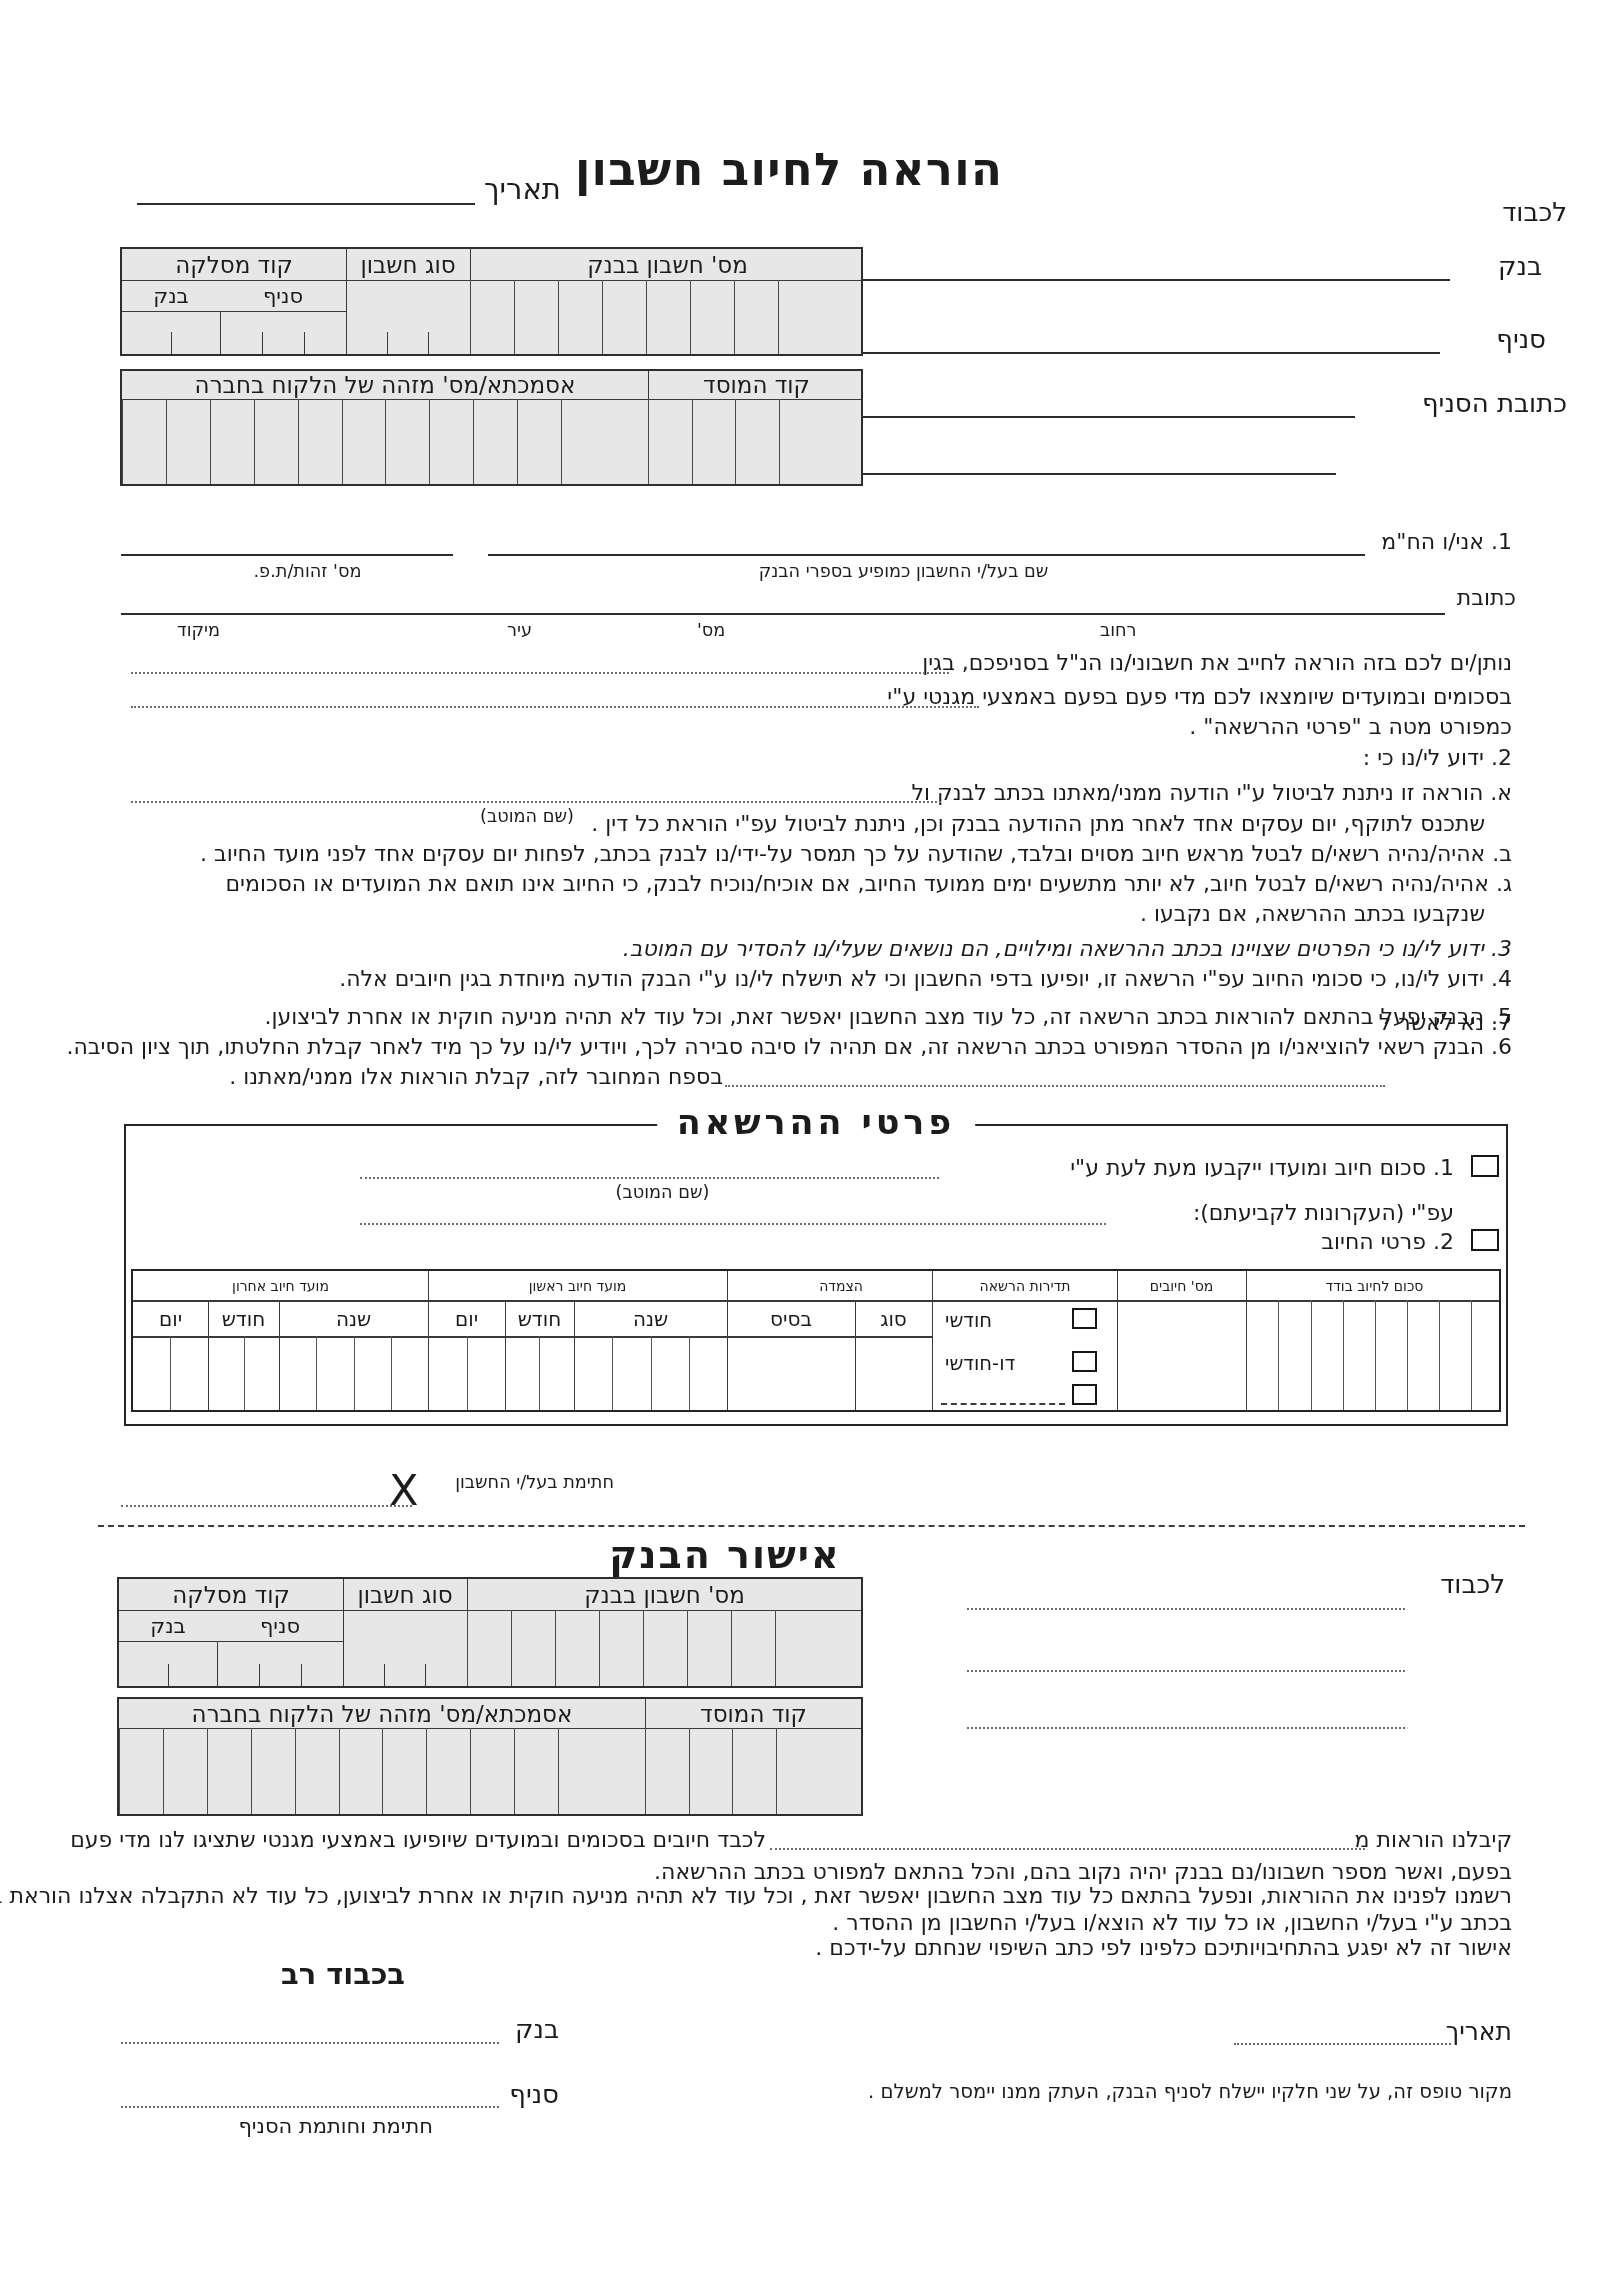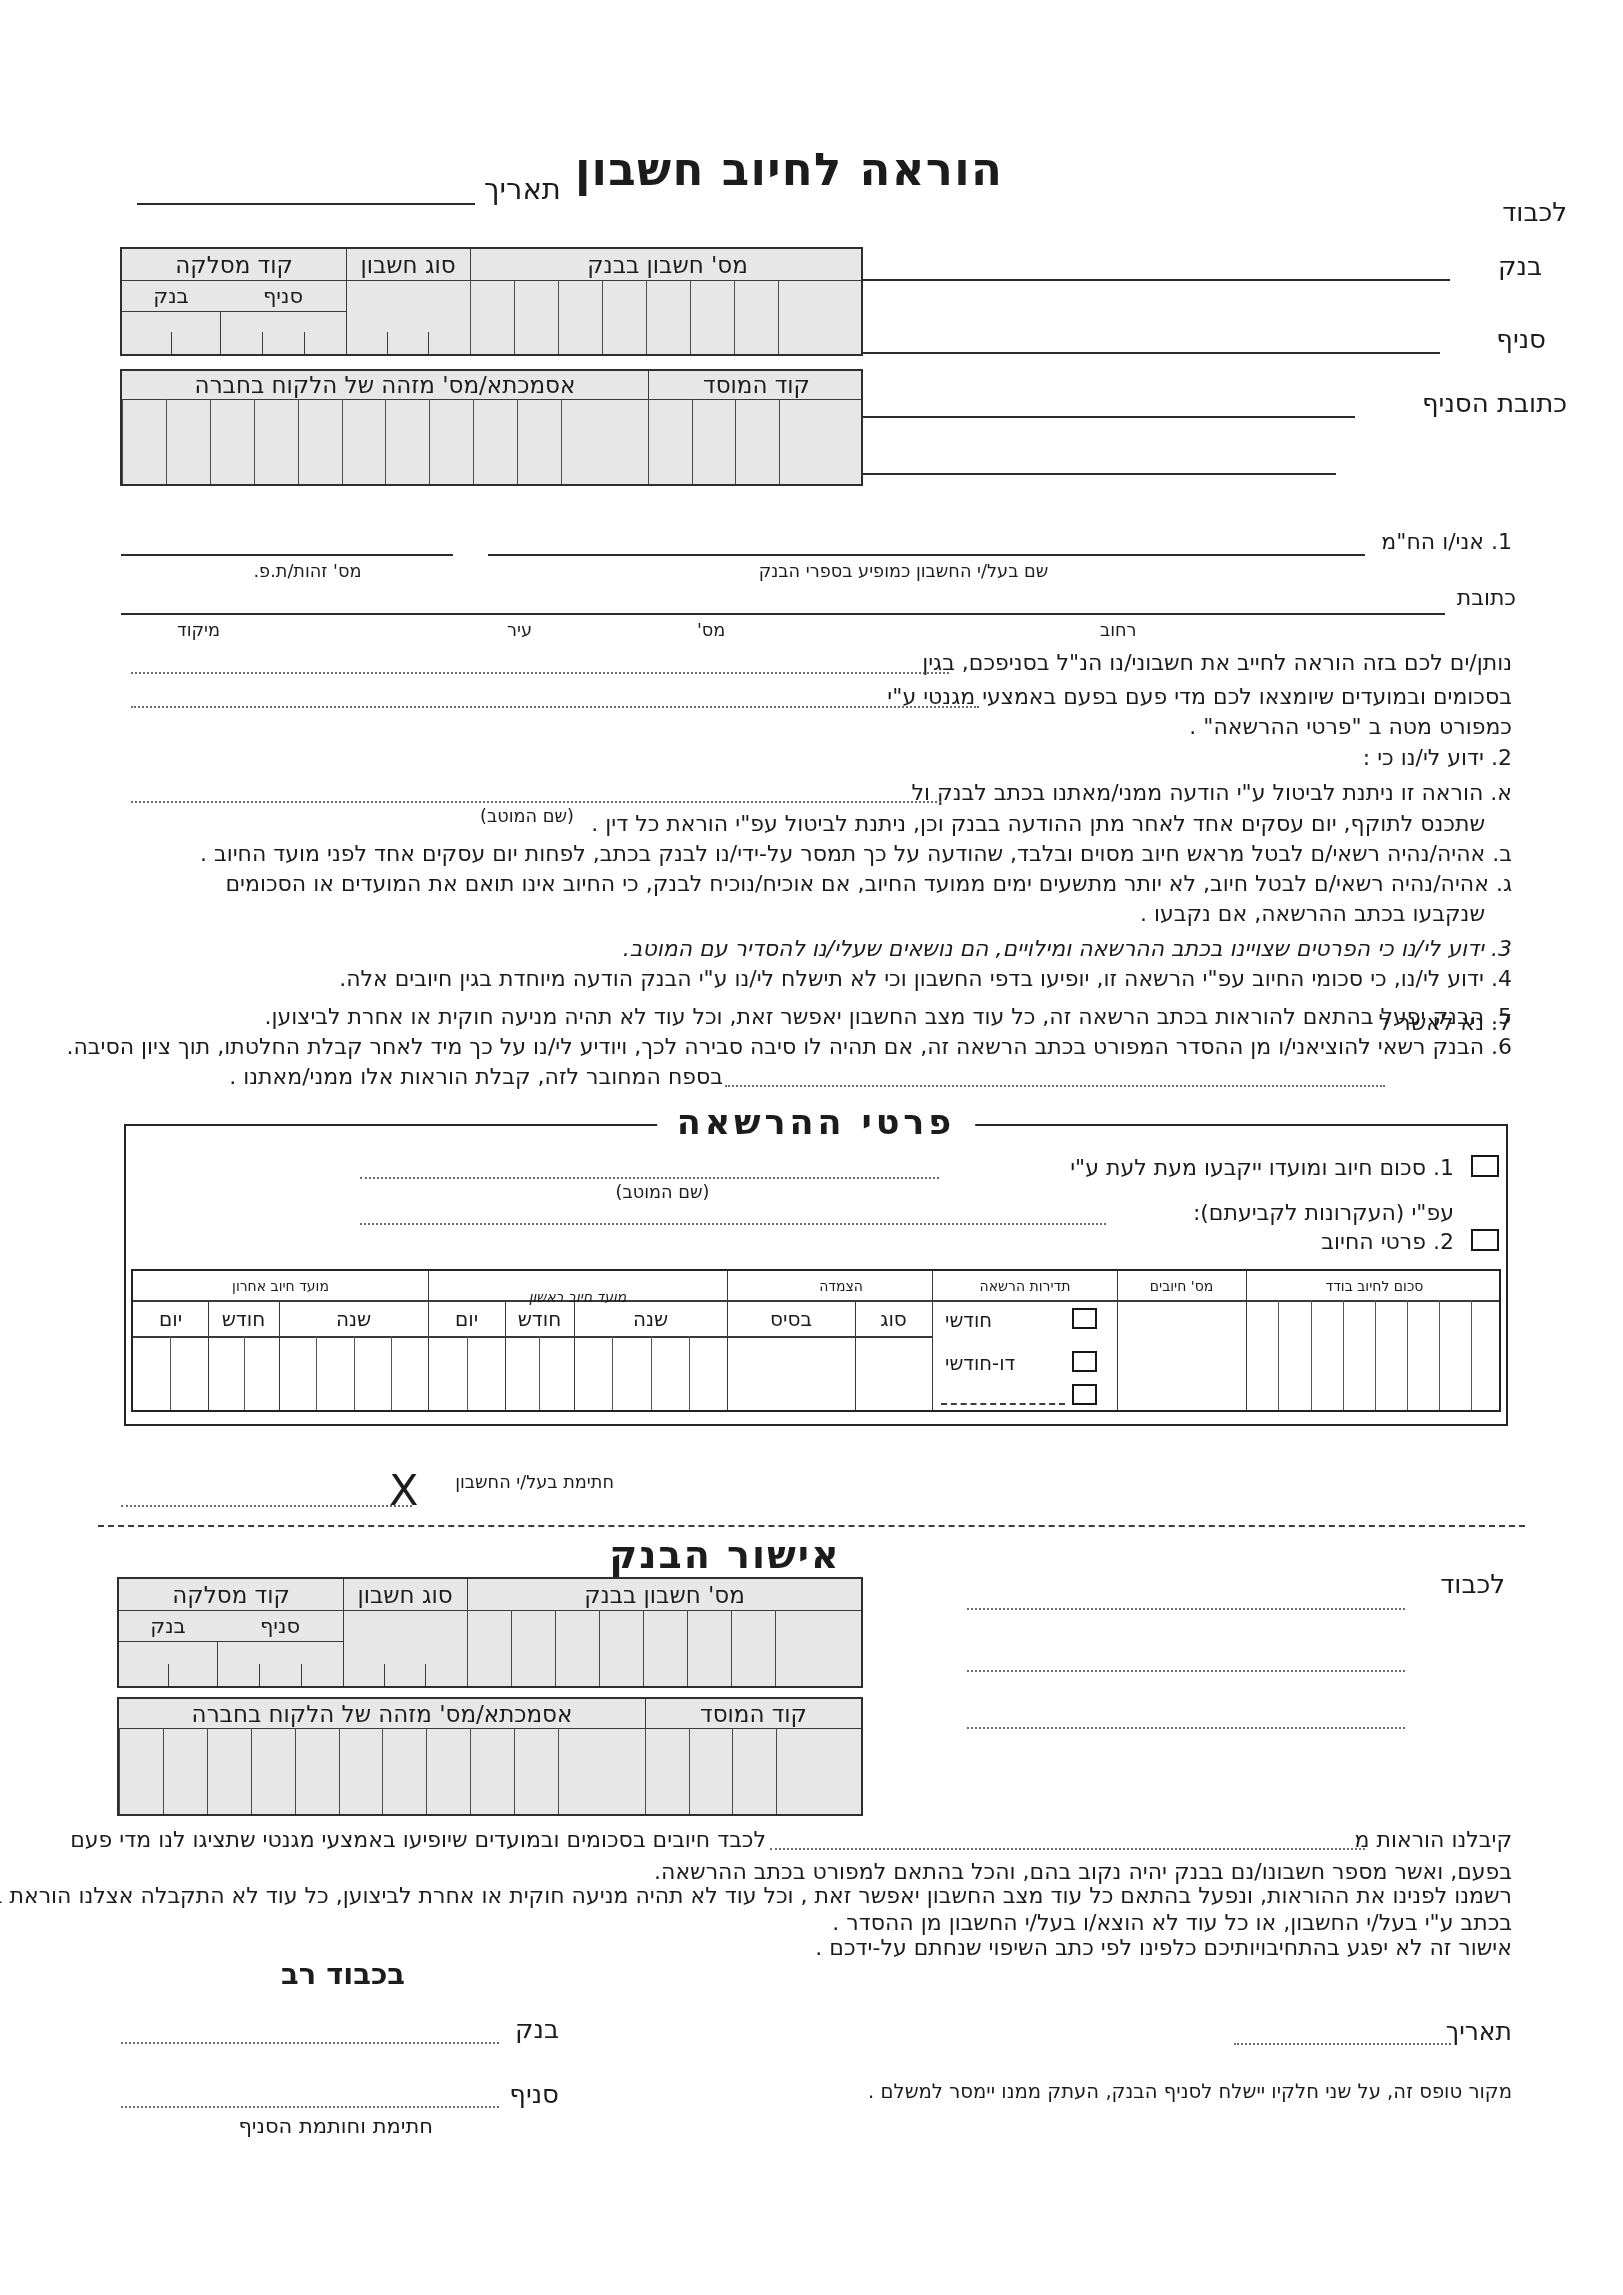--- a/index.html
+++ b/index.html
@@ -191,21 +191,21 @@
     <div class="vline" style="left:75px; top:29px; bottom:0;"></div>
     <div class="vline" style="left:146px; top:29px; bottom:0;"></div>
     <div class="vline" style="left:372px; top:29px; bottom:0;"></div>
     <div class="vline" style="left:441px; top:29px; bottom:0;"></div>
     <div class="vline" style="left:722px; top:29px; bottom:0;"></div>
 
     <div class="h" style="left:1113px; top:0; width:257px; height:29px;">סכום לחיוב בודד</div>
     <div class="h" style="left:984px; top:0; width:129px; height:29px;">מס' חיובים</div>
     <div class="h" style="left:799px; top:0; width:186px; height:29px;">תדירות הרשאה</div>
     <div class="h" style="left:594px; top:0; width:228px; height:29px;">הצמדה</div>
-    <div class="h" style="left:295px; top:11px; width:299px; height:29px;font-style:italic;">מועד חיוב ראשון</div>
+    <div class="h" style="left:295px; top:0; width:299px; height:29px;">מועד חיוב ראשון</div>
     <div class="h" style="left:0; top:0; width:295px; height:29px;">מועד חיוב אחרון</div>
 
     <div class="h" style="left:722px; top:29px; width:77px; height:37px; font-size:20px;">סוג</div>
     <div class="h" style="left:594px; top:29px; width:128px; height:37px; font-size:20px;">בסיס</div>
     <div class="h" style="left:441px; top:29px; width:153px; height:37px; font-size:20px;">שנה</div>
     <div class="h" style="left:372px; top:29px; width:69px; height:37px; font-size:20px;">חודש</div>
     <div class="h" style="left:295px; top:29px; width:77px; height:37px; font-size:20px;">יום</div>
     <div class="h" style="left:146px; top:29px; width:149px; height:37px; font-size:20px;">שנה</div>
     <div class="h" style="left:75px; top:29px; width:71px; height:37px; font-size:20px;">חודש</div>
     <div class="h" style="left:0; top:29px; width:75px; height:37px; font-size:20px;">יום</div>

